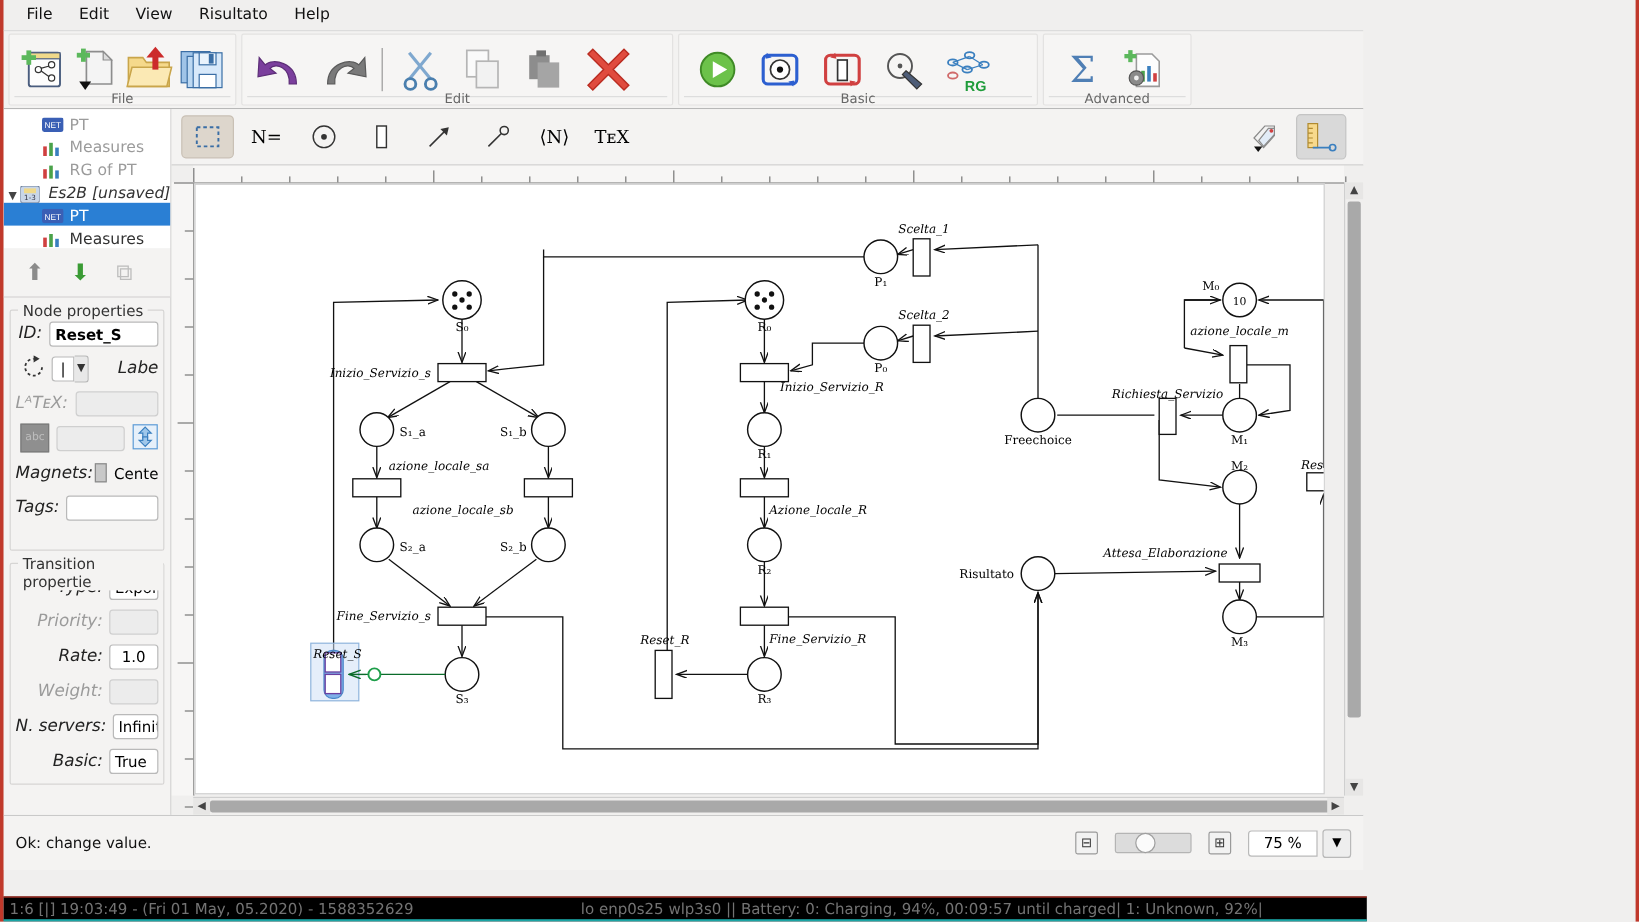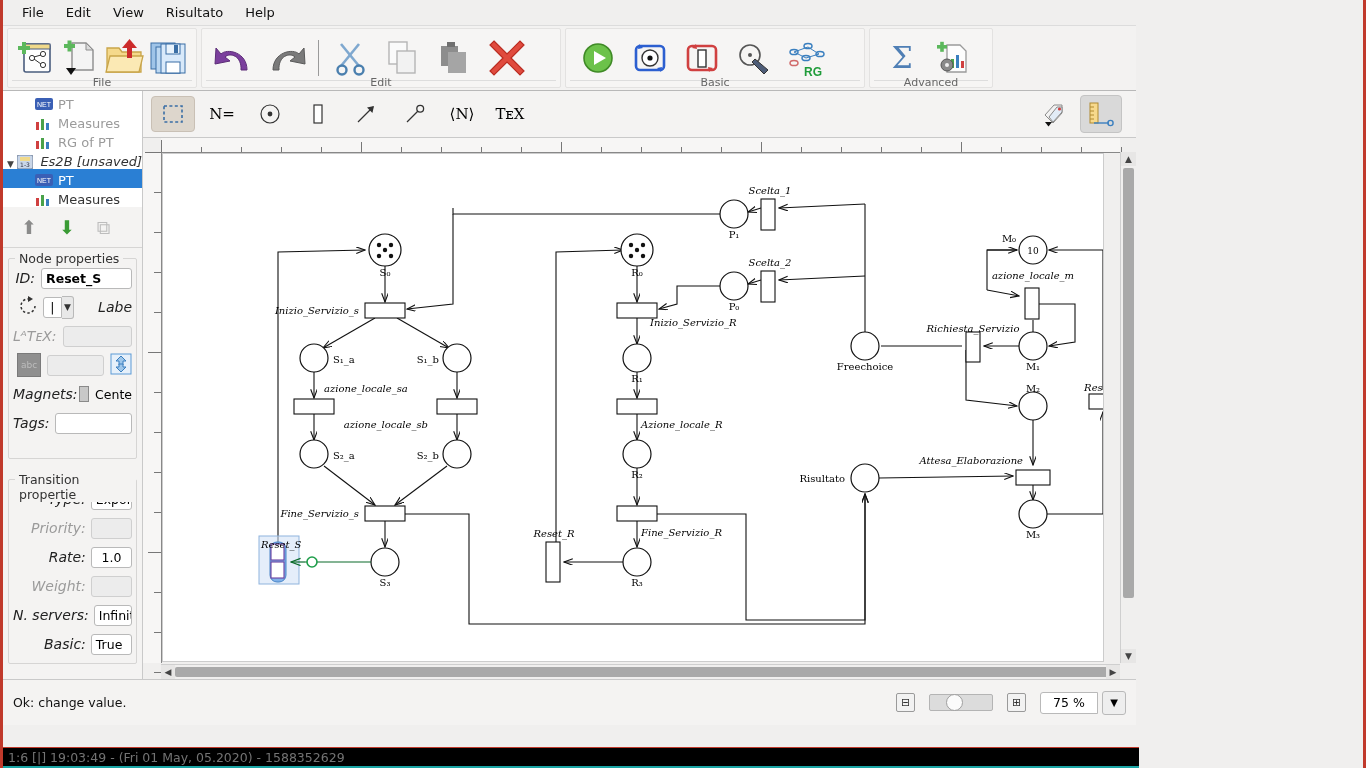--- a/index.html
+++ b/index.html
@@ -386,21 +386,21 @@
             <span style="margin-left:6px;width:14px;height:14px;border:1px solid #8a8a8a;background:#c8c8c8;display:inline-block"></span>
             <div style="margin-left:6px;font-size:12.5px">Cente</div>
           </div>
 
           <div class="frow" style="margin-bottom:18px">
             <div class="flab" style="width:36px">Tags:</div>
             <div class="finput" style="width:88px;margin-left:6px"></div>
           </div>
         </div>
 
-        <div class="grpbox" style="margin-top:20px">
+        <div class="grpbox" style="margin-top:10px">
           <div class="grptitle">Transition propertie</div>
 
           <div class="frow" style="margin-top:2px">
             <div class="flab" style="width:84px">Type:</div>
             <div class="finput" style="width:46px;margin-left:5px">Expone</div>
           </div>
           <div class="frow">
             <div class="flab dim" style="width:84px">Priority:</div>
             <div class="finput dis" style="width:46px;margin-left:5px"></div>
           </div>
@@ -779,14 +779,15 @@
       <div class="sqbtn">⊞</div>
       <div style="display:flex;align-items:center">
         <div class="zoomval">75 %</div>
         <div class="zoomarr">▼</div>
       </div>
     </div>
   </div>
 
   <div class="termbar">
     <span class="l">1:6 [|]   19:03:49 - (Fri 01 May, 05.2020) - 1588352629</span>
+    <span class="c">lo enp0s25 wlp3s0  || Battery: 0: Charging, 94%, 00:09:57 until charged| 1: Unknown, 92%|</span>
   </div>
 </div>
 
 </body></html>

